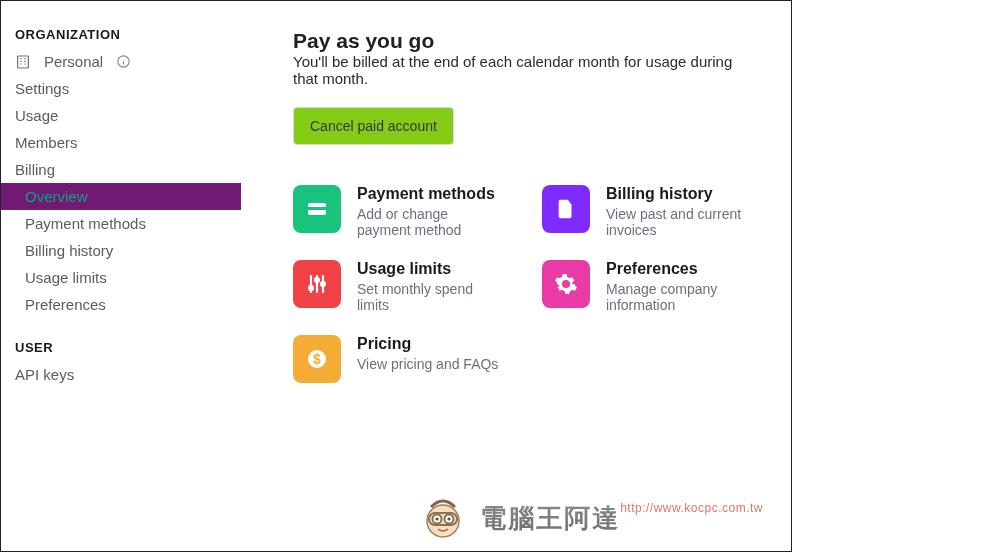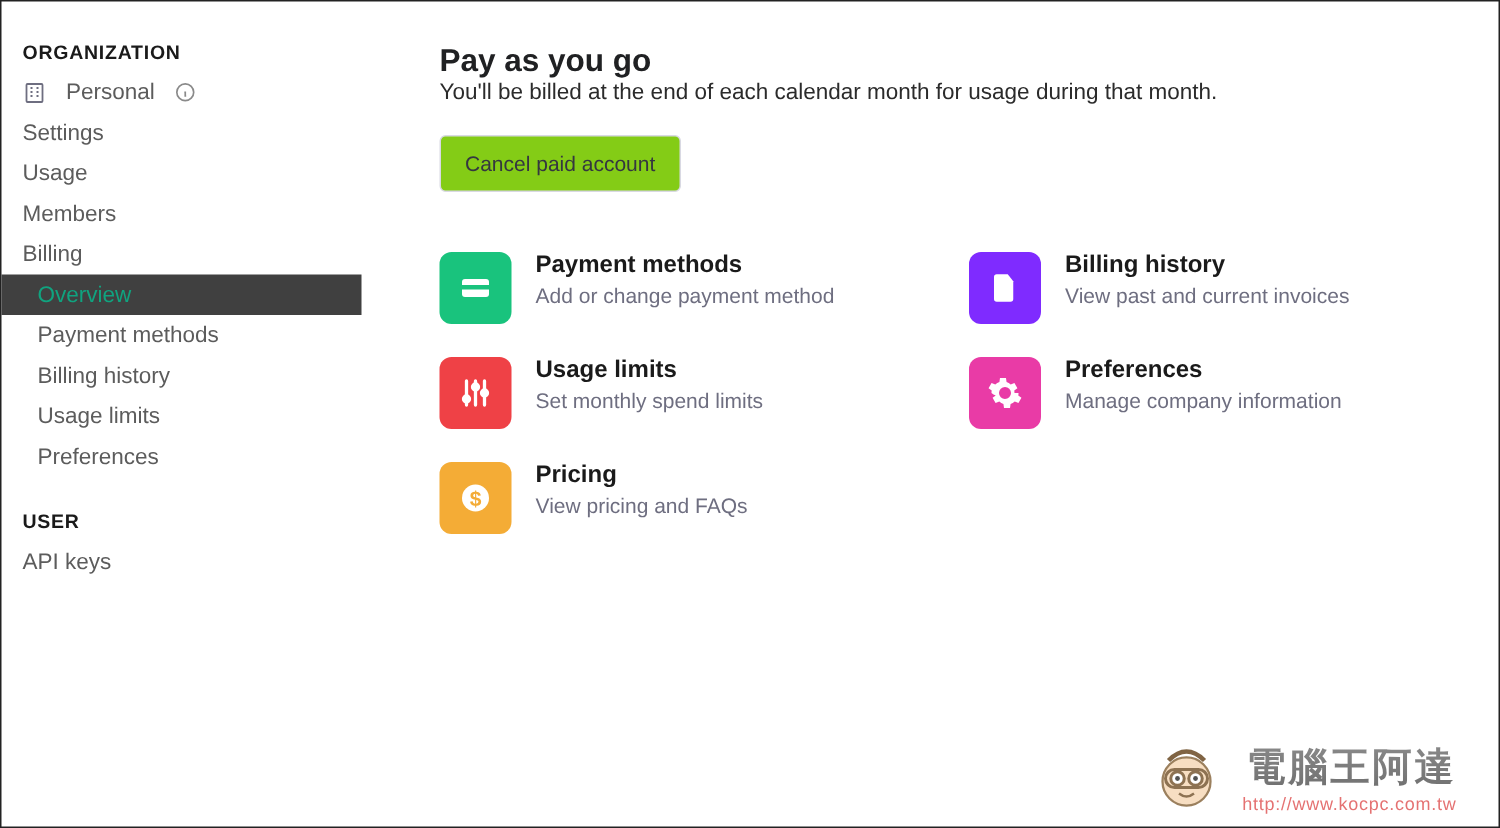--- a/index.html
+++ b/index.html
@@ -1,44 +1,44 @@
 <!DOCTYPE html>
 <html><head>
 <meta charset="utf-8">
 <style>
 * { box-sizing: border-box; margin: 0; padding: 0; }
 html, body { width: 1000px; height: 552px; font-family: -apple-system, BlinkMacSystemFont, "Segoe UI", Helvetica, Arial, sans-serif; }
-.frame { width: 1000px; height: 552px; border: 1px solid #222; background: #fff; display: flex; }
+.frame { width: 792px; height: 552px; border: 1px solid #222; background: #fff; display: flex; }
 .sidebar { width: 240px; padding: 20px 0 20px 0; color: #565656; font-size: 15px; }
 .sb-section-title { text-transform: uppercase; letter-spacing: .5px; font-weight: 700; font-size: 13px; color: #1a1a1a; padding: 6px 14px 6px 14px; }
 .sb-item { padding: 5px 14px; cursor: pointer; color: #5c5c5c; font-size: 15px; }
 .sb-org-line { display: flex; align-items: center; gap: 13px; padding: 5px 14px; color: #5c5c5c; }
 .sb-sub-wrap { padding-left: 0; }
 .sb-sub-item { padding: 5px 14px 5px 24px; font-size: 15px; cursor: pointer; color: #5c5c5c; }
-.sb-sub-item.active { background: #404040; color: #10a37f; font-weight: 500; }
+.sb-sub-item.active { background: #701a75; color: #10a37f; font-weight: 500; }
 .sb-spacer { height: 16px; }
 .icon { display: inline-flex; }
 .main { flex: 1; padding: 28px 40px 28px 52px; color: #202123; position: relative; }
 h1.page-title { font-size: 32px; font-weight: 700; margin-bottom: 28px; letter-spacing: -.5px; }
 h2.sub-title { font-size: 21px; font-weight: 700; }
 .desc { font-size: 15px; color: #2b2b2b; margin-bottom: 20px; }
 .btn { display: inline-block; padding: 10px 16px; font-size: 14px; border-radius: 4px; border: 1px solid #d9d9e3; background: #84cc16; color: #353740; cursor: pointer; }
 .card-grid { display: grid; grid-template-columns: 1fr 1fr; column-gap: 40px; row-gap: 22px; margin-top: 40px; }
 .card { display: flex; align-items: flex-start; gap: 16px; cursor: pointer; }
 .card-icon { width: 48px; height: 48px; border-radius: 8px; display: flex; align-items: center; justify-content: center; flex: 0 0 48px; }
 .card-title { font-size: 16px; font-weight: 700; color: #1a1a1a; margin-bottom: 3px; }
 .card-sub { font-size: 14px; color: #6e6e80; }
 .ic-green { background: #19c37d; }
 .ic-purple { background: #7f2bff; }
 .ic-red { background: #ef4146; }
 .ic-pink { background: #e93ba6; }
 .ic-orange { background: #f4ac36; }
 svg { display: block; }
 .watermark { position: absolute; right: 28px; bottom: 6px; display: flex; align-items: center; gap: 10px; opacity: .85; }
-.wm-text { display: flex; flex-direction: column; align-items: flex-end; }
+.wm-text { display: flex; flex-direction: row; align-items: flex-start; }
 .wm-cn { font-size: 26px; font-weight: 700; background: linear-gradient(#777,#555); -webkit-background-clip: text; color: transparent; letter-spacing: 2px; }
 .wm-url { font-size: 12px; color: #e05a5a; letter-spacing: .5px; }
 .wm-face { width: 54px; height: 54px; }
 </style>
 </head>
 <body>
 
 <div class="frame">
   <aside class="sidebar">
     <div class="sb-section-title">ORGANIZATION</div>

